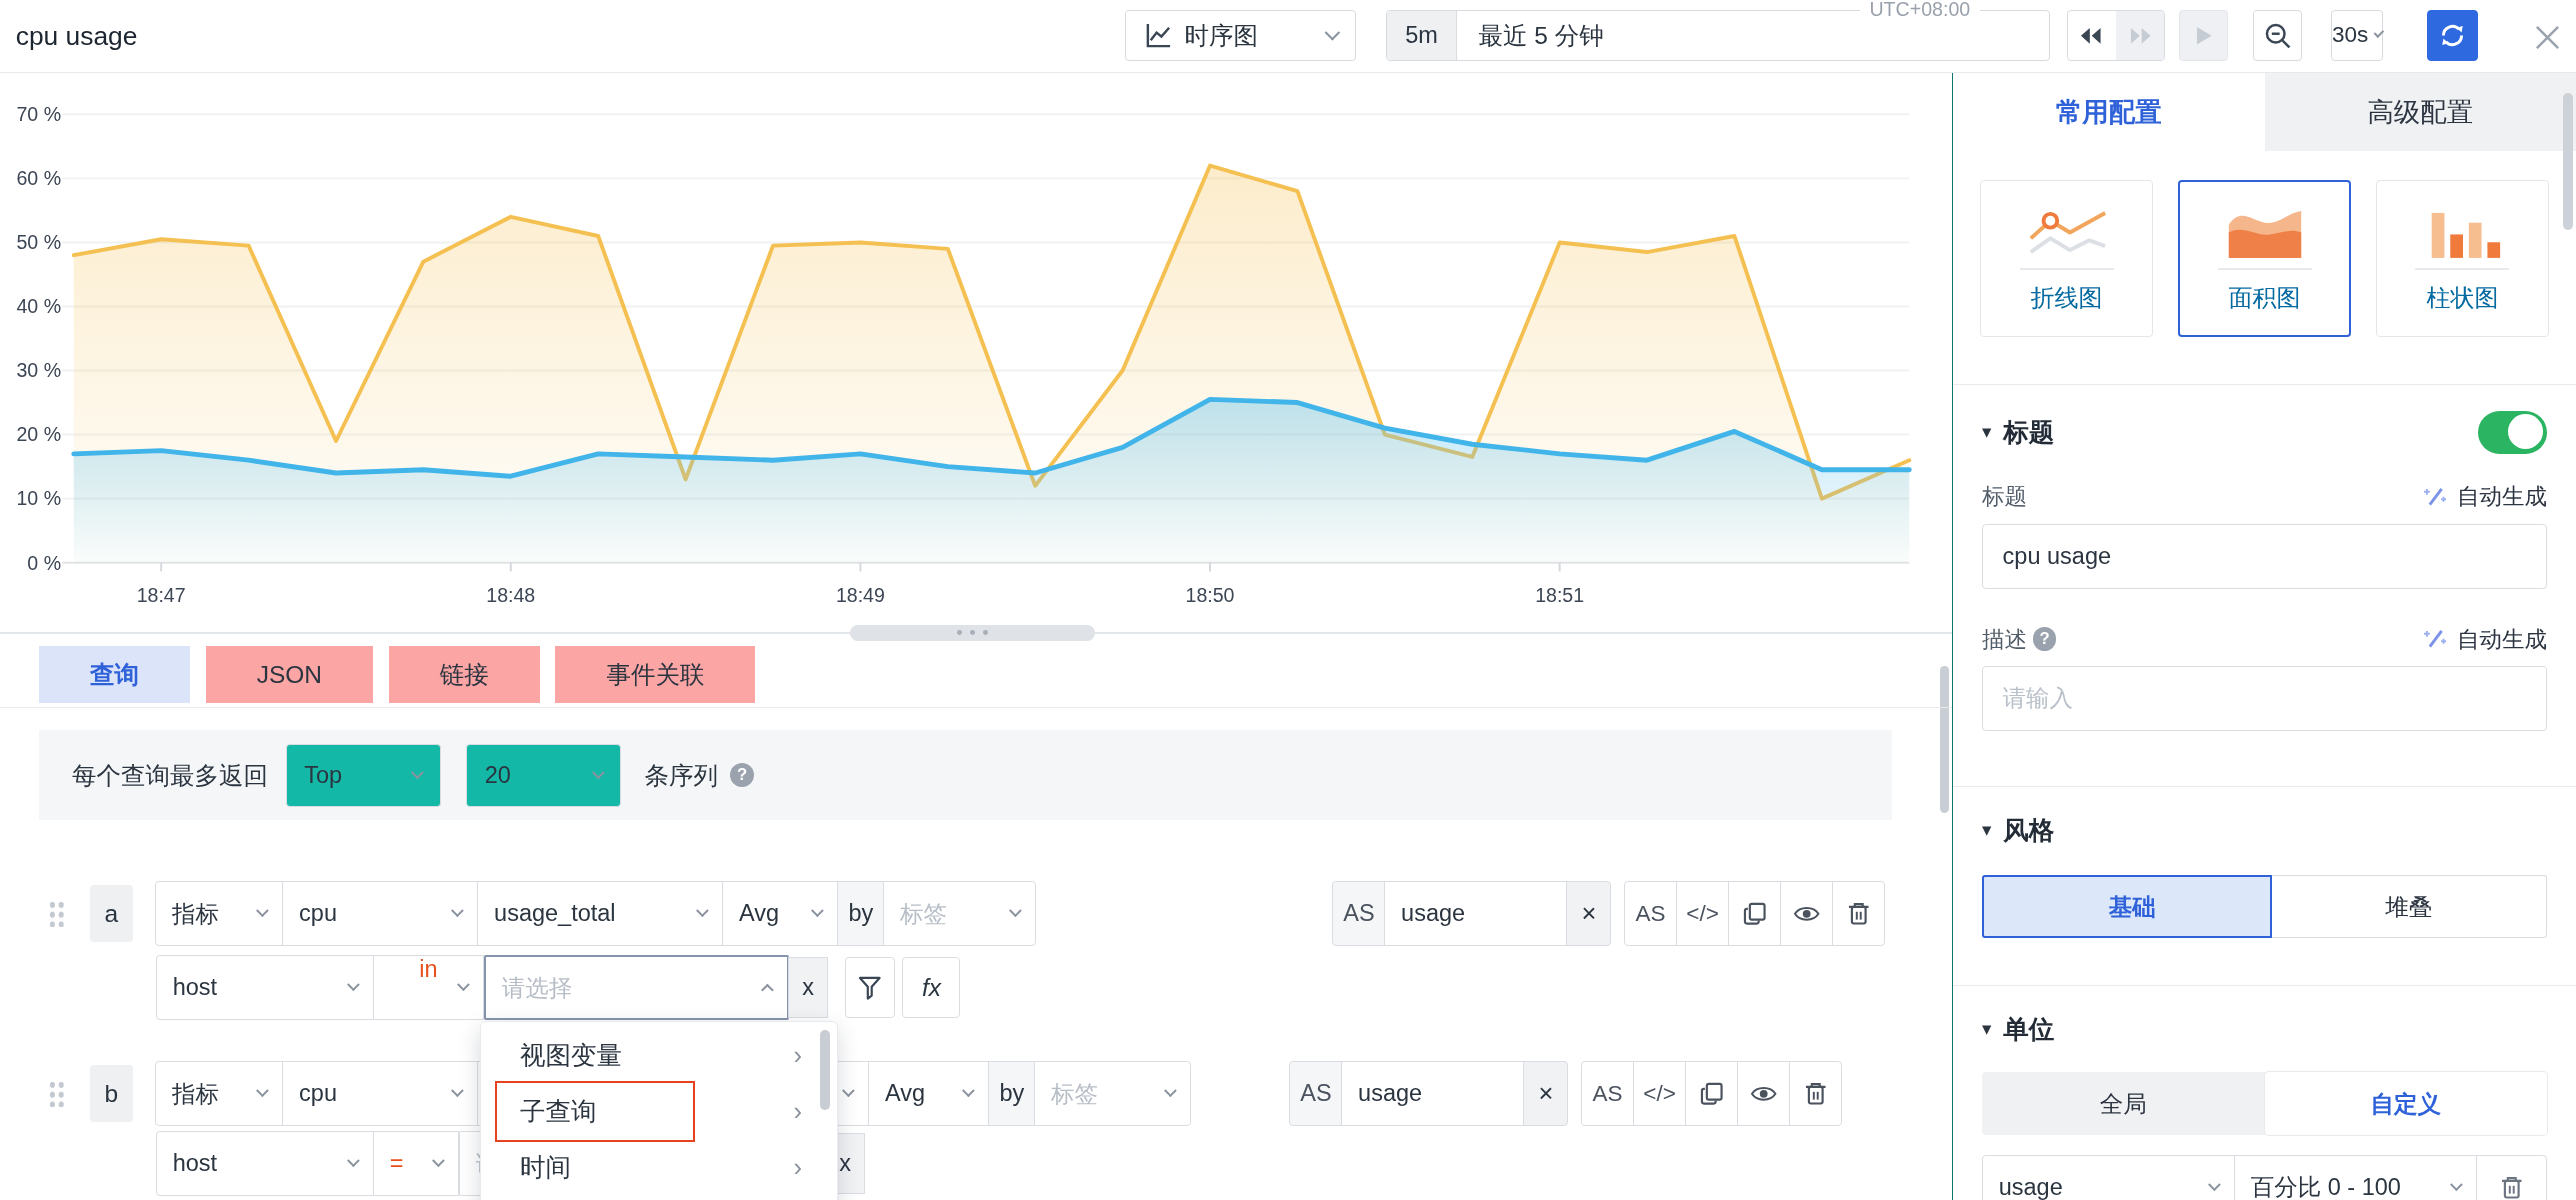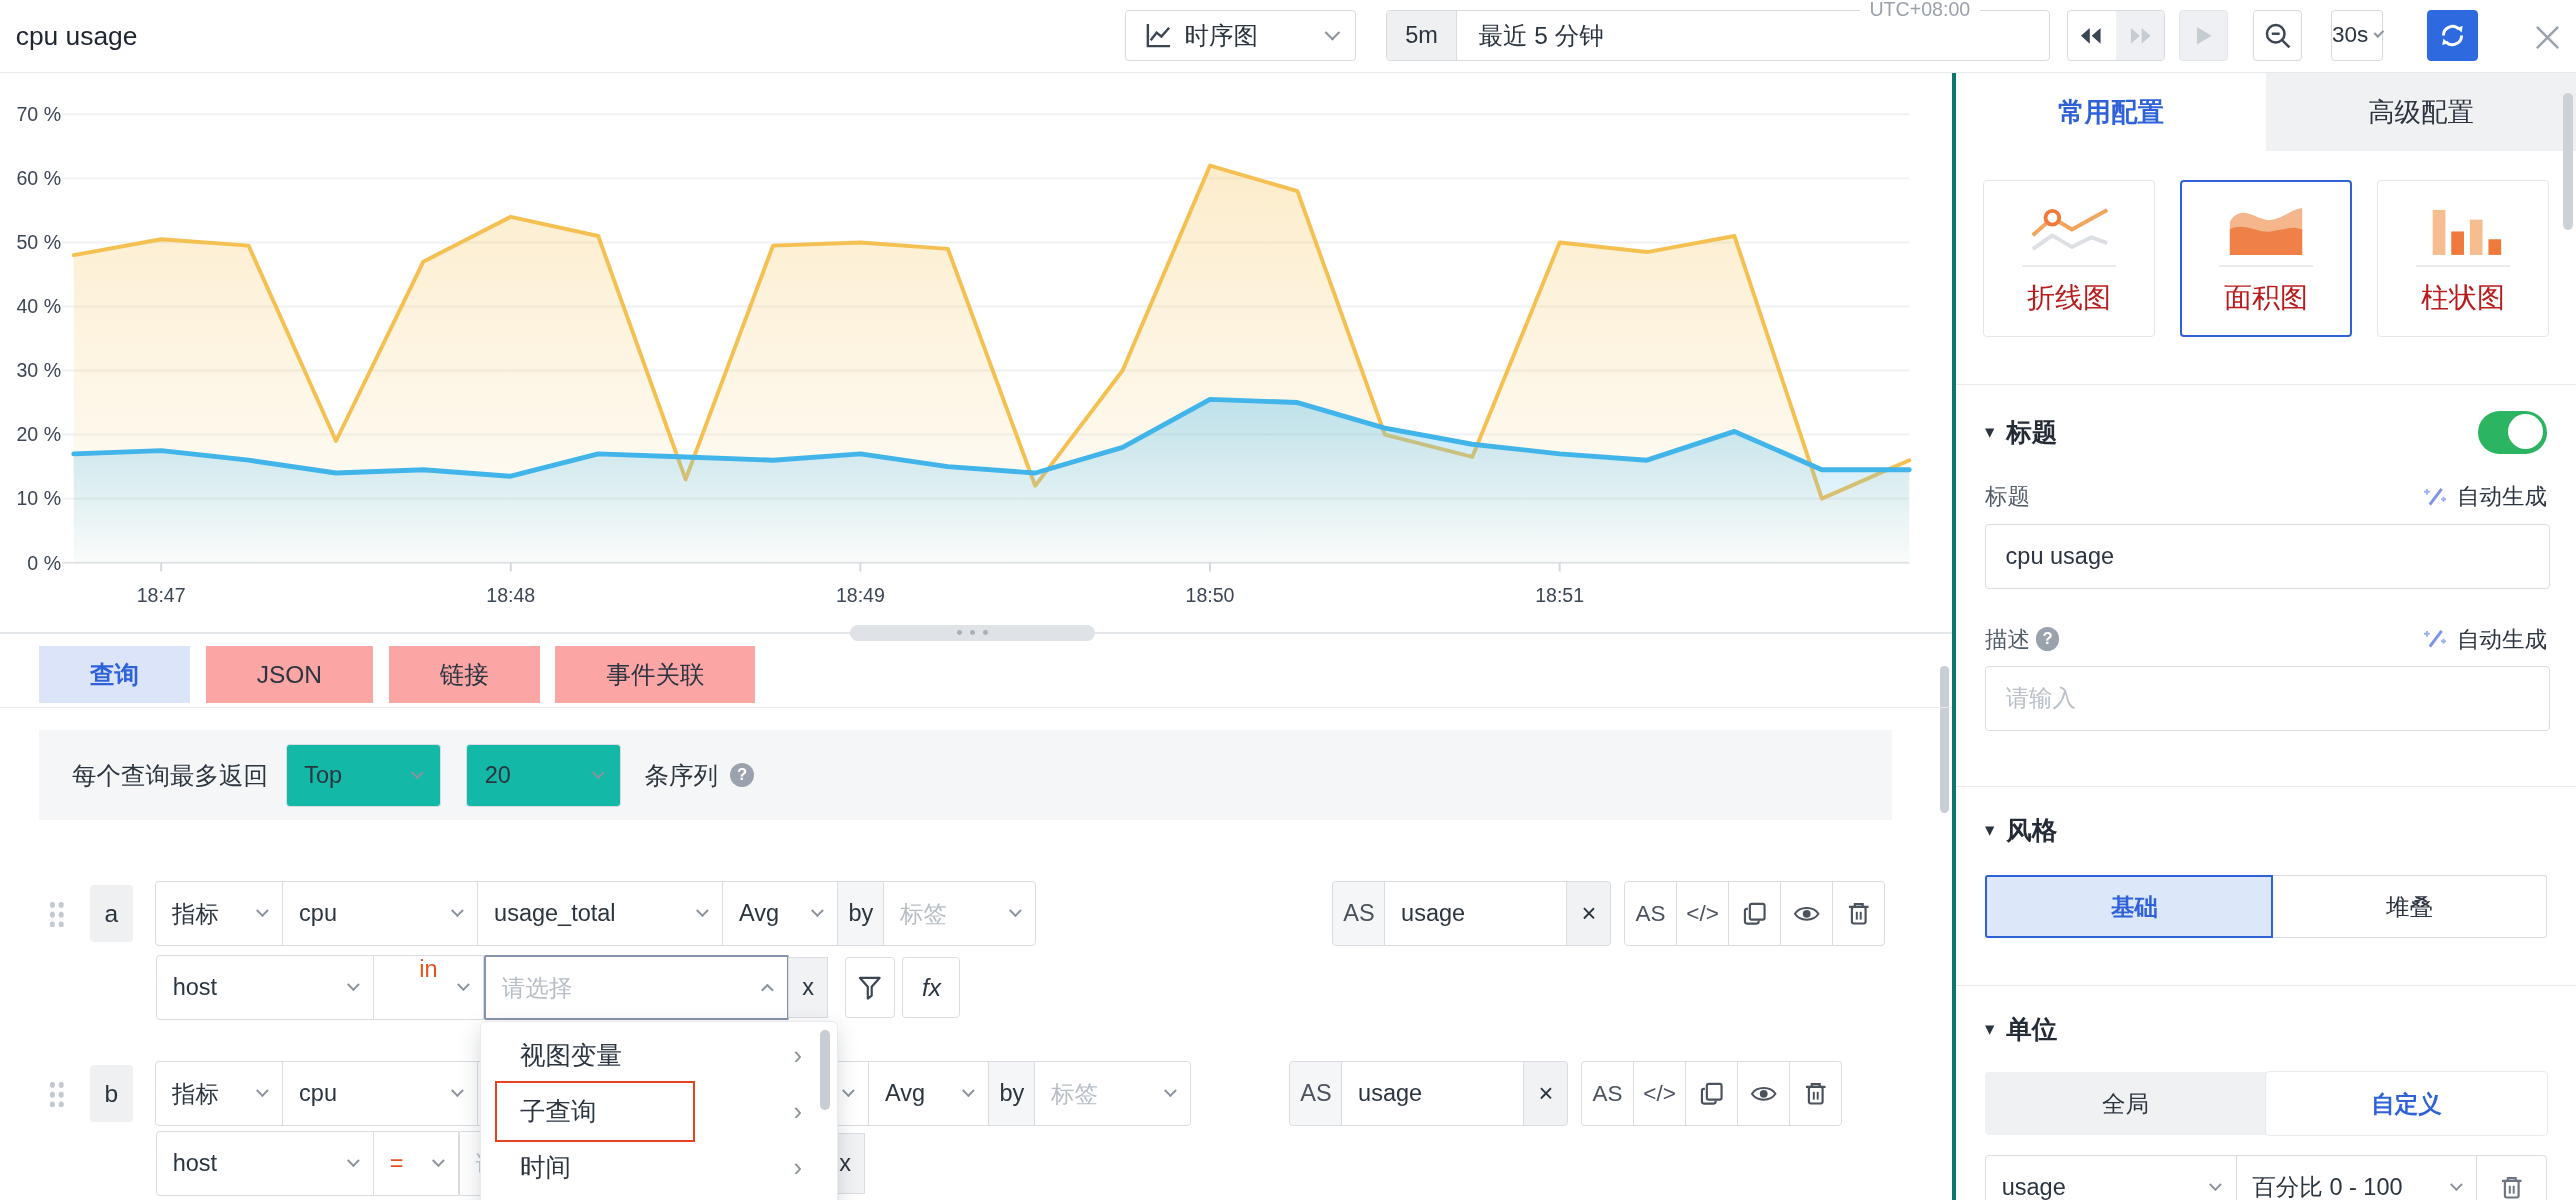--- a/index.html
+++ b/index.html
@@ -103,30 +103,30 @@
 
   
   #dropdown-menu { left:480px; top:1021px; width:358px; height:206px; background:#fff; border:1px solid #e8eaee;
                    border-radius:5.9px; box-shadow:0 7.8px 21.5px rgba(31,45,61,0.18); z-index:20; padding-top:5.9px; }
   .menu-item { height:56px; display:flex; align-items:center; padding:0 35px 0 39px; font-size:25.5px; color:#2b3540; }
   .menu-item .arrow { margin-left:auto; color:#8b939e; font-size:25.5px; }
   #menu-annotation { position:absolute; left:13.7px; top:59px; width:200px; height:61px; border:2.9px solid #e5421d; pointer-events:none; }
   #menu-scroll-thumb { position:absolute; right:6.9px; top:7.8px; width:9.8px; height:80px; background:#c8cdd3; border-radius:4.9px; }
 
   
-  #config-panel { left:1952px; top:73px; width:624px; height:1127px; background:#fff; border-left:4px solid #0f766e; overflow:hidden; }
+  #config-panel { left:1952px; top:73px; width:624px; height:1127px; background:#fff; border-left:1px solid #0f766e; overflow:hidden; }
   #panel-tabs { display:flex; height:78px; }
   .ptab { flex:1; display:flex; align-items:center; justify-content:center; font-size:26.4px; background:#f0f1f3; color:#2b3440; }
   .ptab.active { background:#fff; color:#2f62d9; font-weight:bold; }
   #chart-cards { display:flex; gap:25.5px; margin:29px 27.4px 0 27.4px; }
   .card { width:174px; height:157px; border:1px solid #e3e6ea; border-radius:3.9px; background:#fff;
           display:flex; flex-direction:column; align-items:center; justify-content:center; }
   .card.selected { border:2.9px solid #2f62d9; }
   .card .icon-wrap { width:94px; padding-bottom:7.8px; border-bottom:2px solid #e8eaee; display:flex; justify-content:center; }
-  .card .clabel { margin-top:11.8px; font-size:28px; color:#b91c1c; }
+  .card .clabel { margin-top:11.8px; font-size:24px; color:#0369a1; }
   .pdiv { height:1px; background:#e8eaee; margin-top:47px; }
   .sec-header { display:flex; align-items:center; margin:25.5px 29px 0 29px; }
   .sec-header .caret { font-size:18.6px; color:#2b3540; margin-right:11.8px; }
   .sec-header .stitle { font-size:25.5px; font-weight:bold; color:#222b36; }
   .toggle { margin-left:auto; width:69px; height:43px; border-radius:21.5px; background:#2bb461; position:relative; }
   .toggle .knob { position:absolute; right:3.9px; top:3.9px; width:35px; height:35px; border-radius:50%; background:#fff; }
   .field-row { display:flex; align-items:center; margin:27.4px 29px 0 29px; }
   .field-row .flabel { font-size:22.5px; color:#515c69; display:flex; align-items:center; gap:5.9px; }
   .field-row .auto { margin-left:auto; display:flex; align-items:center; gap:9.8px; font-size:22.5px; color:#2b3440; }
   .pinput { display:block; width:565px; height:65px; margin:11.8px 29px 0 29px; border:1px solid #d9dde1; border-radius:3.9px;

